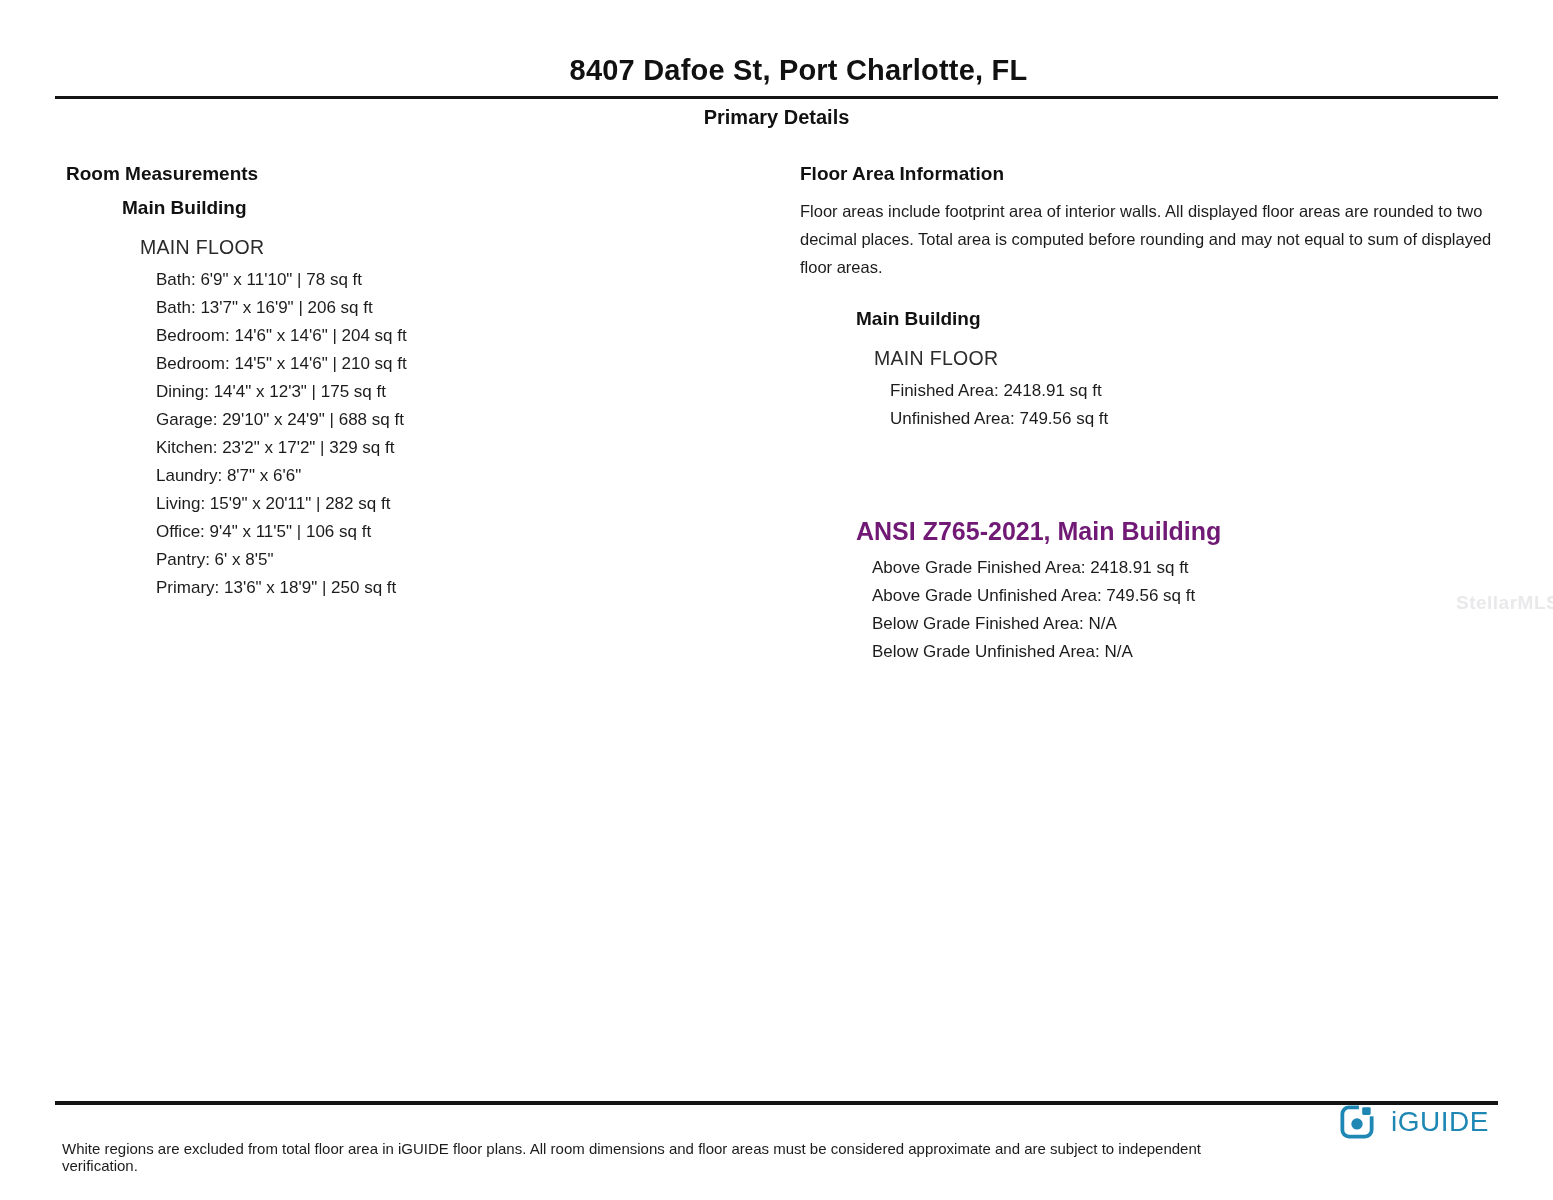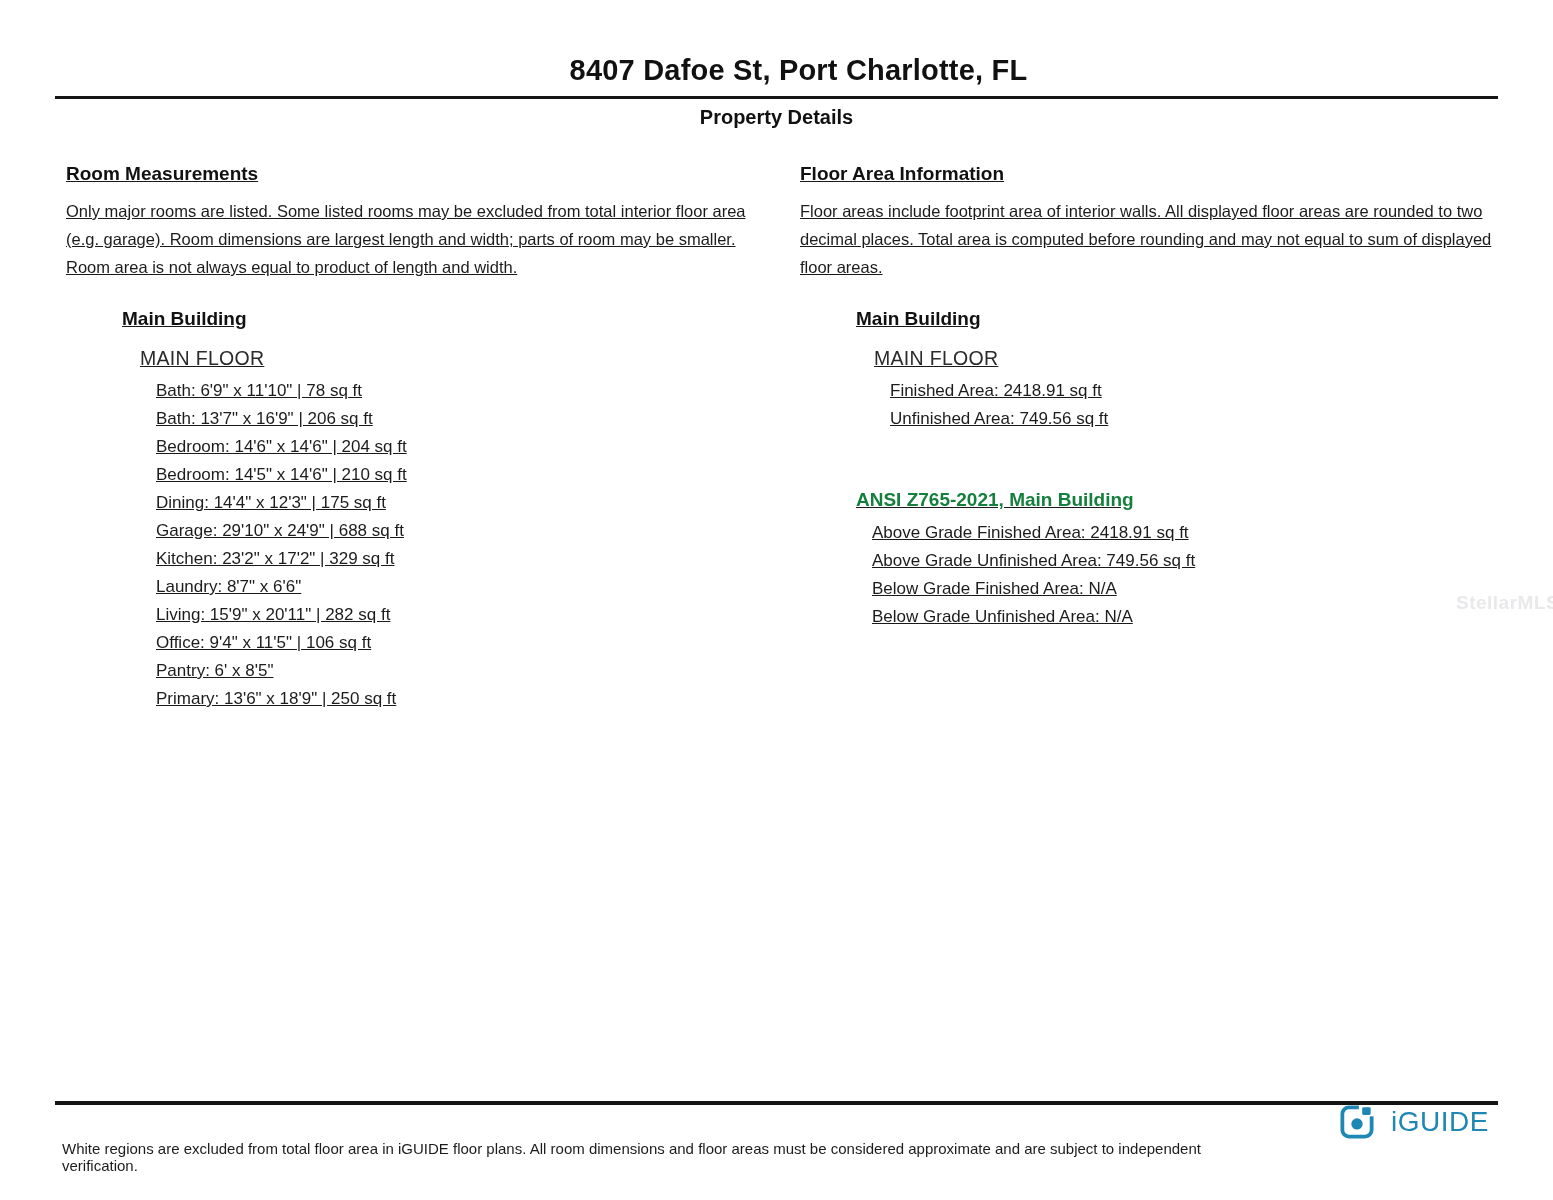--- a/index.html
+++ b/index.html
@@ -27,21 +27,21 @@
     background: #141414;
   }
   .doc-subtitle {
     position: absolute;
     top: 106px; left: 0; width: 100%;
     text-align: center;
     font-size: 20px;
     font-weight: bold;
     color: #111;
   }
-  .col { position: absolute; top: 163px; text-decoration: underline; }
+  .col { position: absolute; top: 163px; }
   .col-left  { left: 66px;  width: 700px; }
   .col-right { left: 800px; width: 712px; }
   .section-heading {
     font-size: 19px;
     font-weight: bold;
     color: #111;
     margin-bottom: 12px;
   }
   .section-desc {
     font-size: 16.5px;
@@ -66,24 +66,24 @@
     letter-spacing: 0.3px;
   }
   .room-list, .area-list {
     margin-left: 90px;
     font-size: 17px;
     line-height: 28px;
     color: #1c1c1c;
   }
   .ansi-heading {
     margin-left: 56px;
-    margin-top: 56px;
-    font-size: 19px;
+    margin-top: 84px;
+    font-size: 25px;
     font-weight: bold;
-    color: #15803d;
+    color: #701a75;
     margin-bottom: 8px;
   }
   .ansi-list {
     margin-left: 72px;
     font-size: 17px;
     line-height: 28px;
     color: #1c1c1c;
   }
   .watermark {
     position: absolute;
@@ -120,25 +120,24 @@
     color: #1e87b4;
     letter-spacing: 0.5px;
     line-height: 1;
   }
 </style>
 </head>
 <body>
 
 <div class="doc-title">8407 Dafoe St, Port Charlotte, FL</div>
 <div class="rule-top"></div>
-<div class="doc-subtitle">Property Details</div>
+<div class="doc-subtitle">Primary Details</div>
 
 <div class="col col-left">
   <div class="section-heading">Room Measurements</div>
-  <div class="section-desc">Only major rooms are listed. Some listed rooms may be excluded from total interior floor area (e.g. garage). Room dimensions are largest length and width; parts of room may be smaller. Room area is not always equal to product of length and width.</div>
   <div class="building-name">Main Building</div>
   <div class="floor-name">MAIN FLOOR</div>
   <div class="room-list">
     <div>Bath: 6'9" x 11'10" | 78 sq ft</div>
     <div>Bath: 13'7" x 16'9" | 206 sq ft</div>
     <div>Bedroom: 14'6" x 14'6" | 204 sq ft</div>
     <div>Bedroom: 14'5" x 14'6" | 210 sq ft</div>
     <div>Dining: 14'4" x 12'3" | 175 sq ft</div>
     <div>Garage: 29'10" x 24'9" | 688 sq ft</div>
     <div>Kitchen: 23'2" x 17'2" | 329 sq ft</div>

